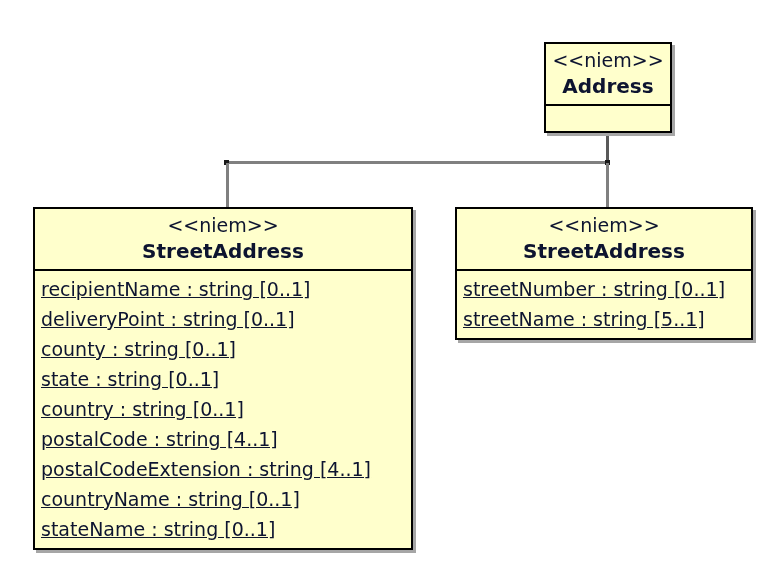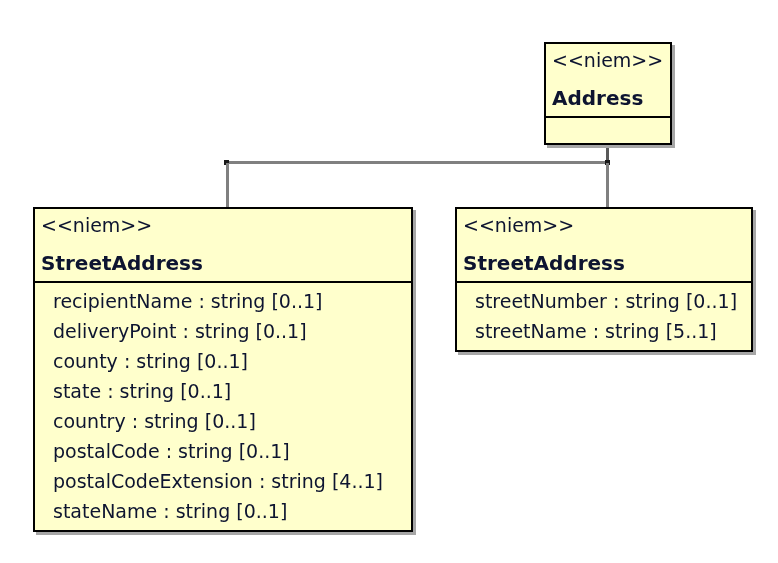--- a/index.html
+++ b/index.html
@@ -54,50 +54,50 @@
 
   
   .uml-class {
     position: absolute;
     box-sizing: border-box;
     background: #ffffcc;
     border: 2px solid #000000;
     box-shadow: 3px 3px 0 0 #a6a6a6;
   }
   .class-header {
-    text-align: left;
+    text-align: center;
     padding: 4px 6px 5px 6px;
   }
   .stereotype {
     display: block;
     font-size: 19px;
     line-height: 25px;
     color: #0d1430;
     white-space: nowrap;
   }
   .class-name {
     display: block;
     font-size: 20px;
     line-height: 26px;
     font-weight: bold;
     color: #0d1430;
     white-space: nowrap;
-    margin-top: 12px;
   }
   .compartment {
     border-top: 2px solid #000000;
     padding: 3px 0 4px 0;
     min-height: 14px;
   }
   .attr {
     font-size: 19px;
     line-height: 30px;
     color: #0d1430;
-    padding-left: 18px;
+    padding-left: 6px;
     white-space: pre;
+    text-decoration: underline;
   }
   .compartment.empty {
     min-height: 18px;
   }
 </style>
 </head>
 <body>
 
 <div id="canvas">
 
@@ -128,22 +128,23 @@
     <div class="class-header">
       <span class="stereotype">&lt;&lt;niem&gt;&gt;</span>
       <span class="class-name">StreetAddress</span>
     </div>
     <div class="compartment">
       <div class="attr">recipientName : string [0..1]</div>
       <div class="attr">deliveryPoint : string [0..1]</div>
       <div class="attr">county : string [0..1]</div>
       <div class="attr">state : string [0..1]</div>
       <div class="attr">country : string [0..1]</div>
-      <div class="attr">postalCode : string [0..1]</div>
+      <div class="attr">postalCode : string [4..1]</div>
       <div class="attr">postalCodeExtension : string [4..1]</div>
+      <div class="attr">countryName : string [0..1]</div>
       <div class="attr">stateName : string [0..1]</div>
     </div>
   </div>
 
   <div class="uml-class" style="left:455px; top:207px; width:298px;">
     <div class="class-header">
       <span class="stereotype">&lt;&lt;niem&gt;&gt;</span>
       <span class="class-name">StreetAddress</span>
     </div>
     <div class="compartment">

